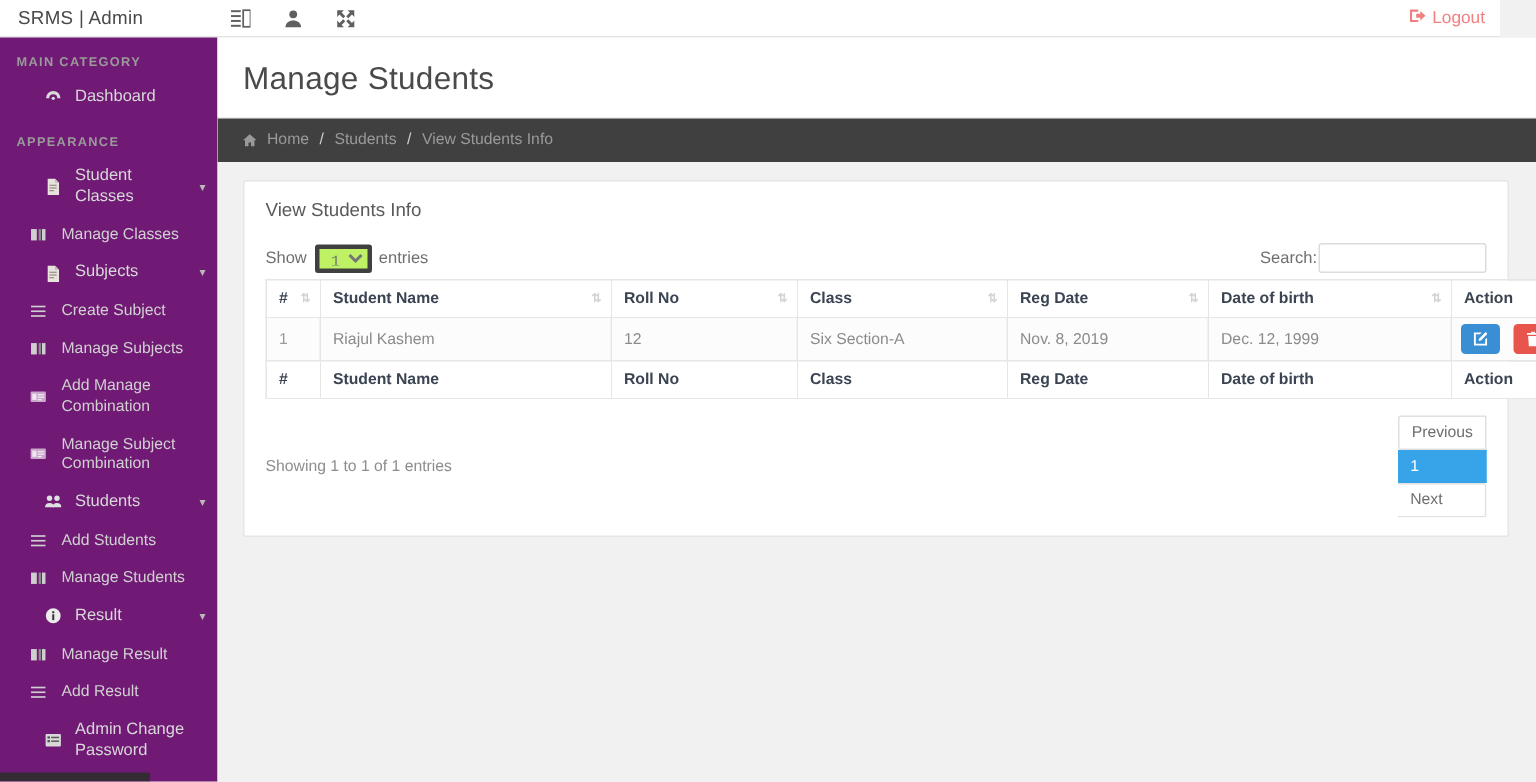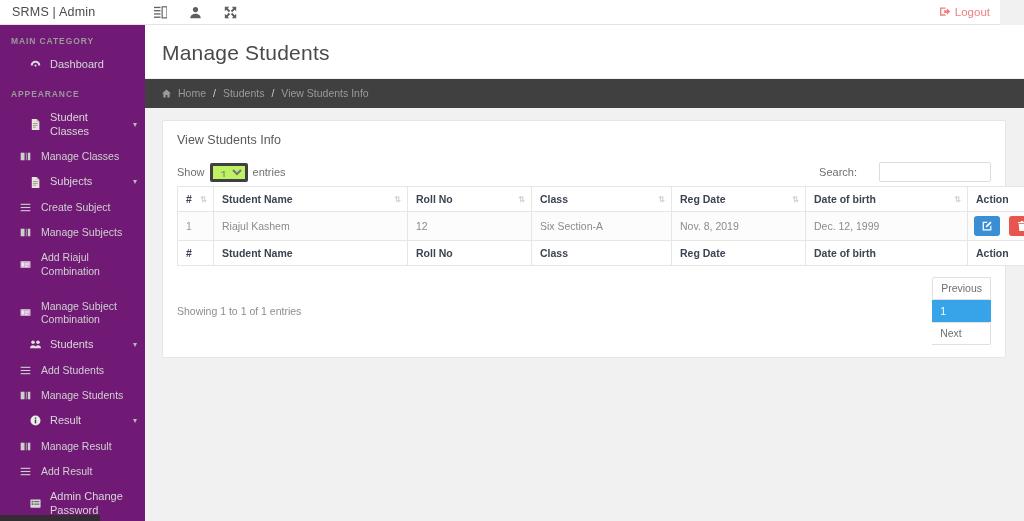--- a/index.html
+++ b/index.html
@@ -97,21 +97,21 @@
   .card-body { padding: 0 14px 12px 14px; }
 
   .dt-top { display: flex; align-items: center; height: 28px; }
   .dt-length { font-size: 11px; color: #6f6f6f; display: flex; align-items: center; gap: 5px; }
   .dt-length select {
     font-family: Liberation Mono, monospace;
     font-size: 10.5px; color: #757575;
     padding: 2px 2px 2px 4px; width: 38px; height: 19px;
     border: 3px solid #404040; border-radius: 2px; background: #bef264;
   }
-  .dt-search { margin-left: auto; font-size: 11px; color: #6f6f6f; display: flex; align-items: center; gap: 22px; }
+  .dt-search { margin-left: auto; font-size: 11px; color: #6f6f6f; display: flex; align-items: center; gap: 1px; }
   .dt-search input {
     font-family: "Liberation Sans", sans-serif;
     width: 112px; height: 20px; font-size: 11px;
     border: 1px solid #dcdcdc; border-radius: 2px; padding: 0 5px; color: #555;
     background: #fff;
   }
 
   table { width: 100%; border-collapse: collapse; table-layout: fixed; }
   th, td {
     border: 1px solid #e6e6e6;
@@ -287,24 +287,24 @@
     <div class="side-item sub">
       <span class="ic">
         <svg viewBox="0 0 16 16">
             <rect x="0.6" y="3" width="14.8" height="10" rx="1" fill="#c9a7c9"></rect>
             <rect x="2.2" y="5" width="4" height="6" fill="#f2e6f2"></rect>
             <rect x="7.4" y="5.4" width="6.4" height="1.3" fill="#f2e6f2"></rect>
             <rect x="7.4" y="7.8" width="6.4" height="1.3" fill="#f2e6f2"></rect>
             <rect x="7.4" y="10.2" width="4" height="1.3" fill="#f2e6f2"></rect>
           </svg>
       </span>
-      <span class="lbl">Add Riajul Combination</span>
-    </div>
-
-    <div class="side-item sub wrap" style="white-space:normal;margin-top:10px;">
+      <span class="lbl">Add Manage Combination</span>
+    </div>
+
+    <div class="side-item sub wrap" style="white-space:normal;">
       <span class="ic">
         <svg viewBox="0 0 16 16">
             <rect x="0.6" y="3" width="14.8" height="10" rx="1" fill="#c9a7c9"></rect>
             <rect x="2.2" y="5" width="4" height="6" fill="#f2e6f2"></rect>
             <rect x="7.4" y="5.4" width="6.4" height="1.3" fill="#f2e6f2"></rect>
             <rect x="7.4" y="7.8" width="6.4" height="1.3" fill="#f2e6f2"></rect>
             <rect x="7.4" y="10.2" width="4" height="1.3" fill="#f2e6f2"></rect>
           </svg>
       </span>
       <span class="lbl">Manage Subject Combination</span>

